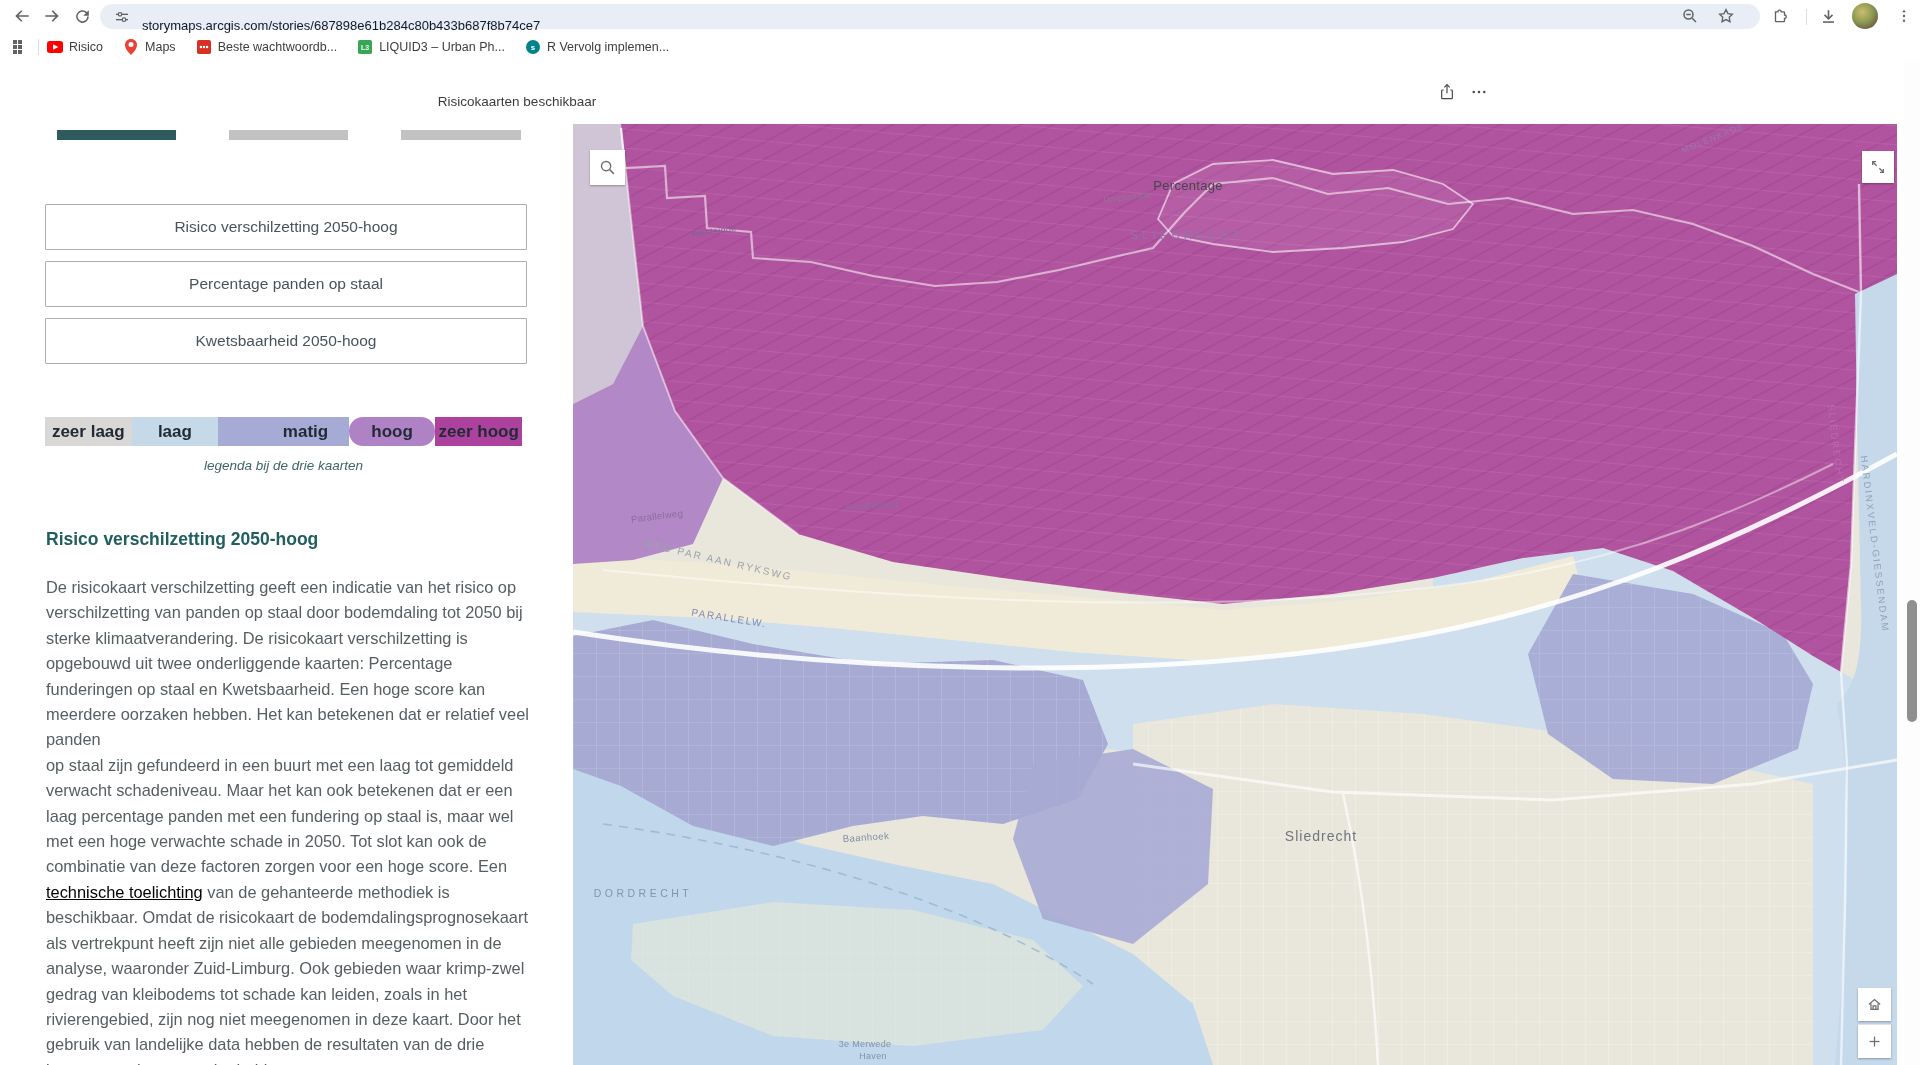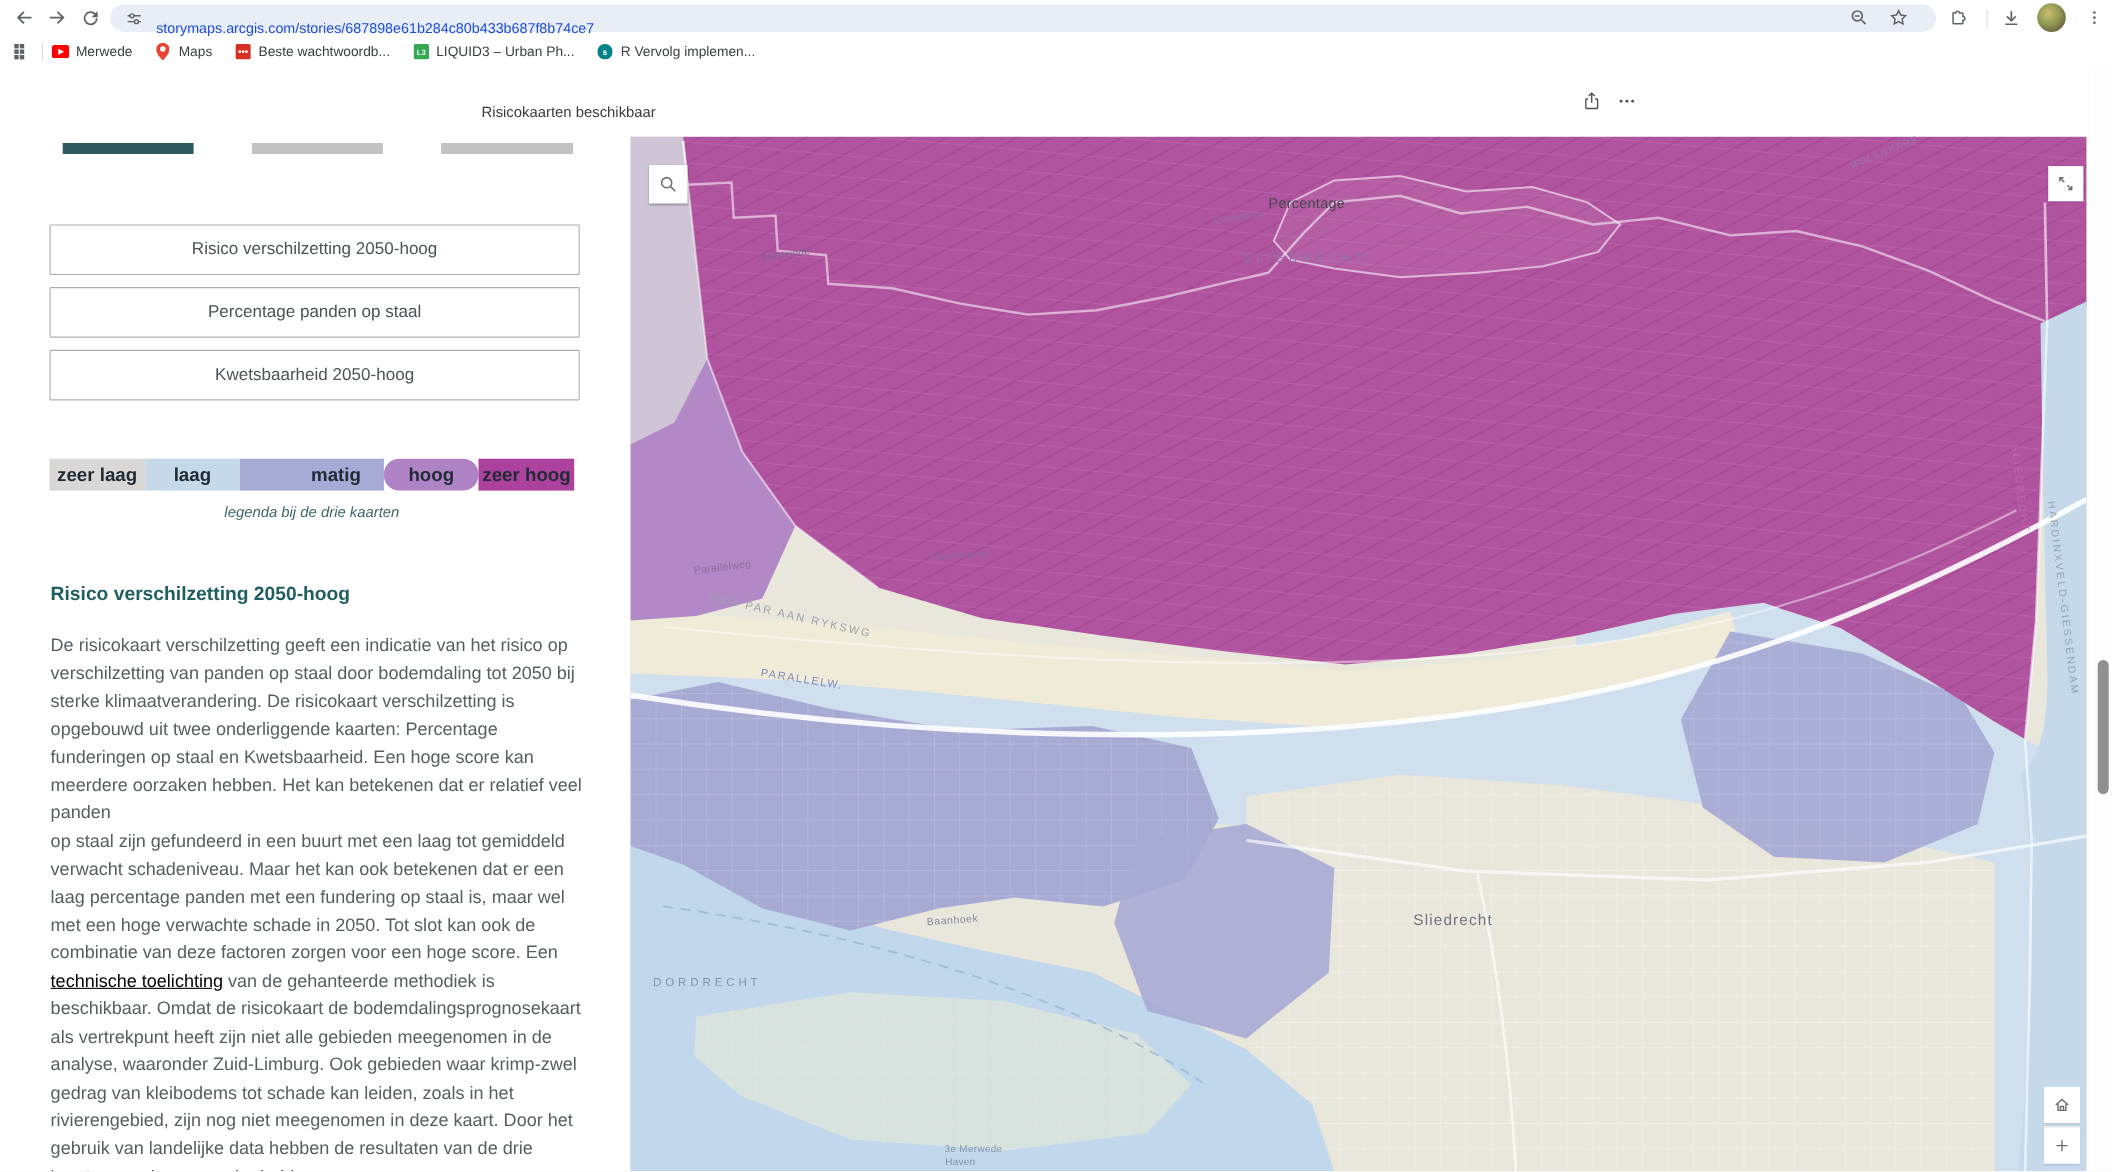--- a/index.html
+++ b/index.html
@@ -2,21 +2,21 @@
 <html><head>
 <meta charset="utf-8">
 <style>
   html,body{margin:0;padding:0;background:#fff;}
   .screen{position:relative;width:1920px;height:1065px;overflow:hidden;background:#fff;
           font-family:"Liberation Sans",sans-serif;}
   
   .toolbar{position:absolute;left:0;top:0;width:1920px;height:33px;background:#fff;}
   .tb-ic{position:absolute;top:4px;width:24px;height:24px;display:flex;align-items:center;justify-content:center;color:#5f6368;}
   .urlbar{position:absolute;left:100px;top:4px;width:1660px;height:25px;background:#e9eef6;border-radius:13px;display:flex;align-items:center;}
-  .url-text{font-size:13px;color:#1d4ed8;white-space:nowrap;margin-top:18px;}
+  .url-text{font-size:13px;color:#0f172a;white-space:nowrap;margin-top:18px;}
   .bar-sep{position:absolute;left:1806px;top:9px;width:1px;height:16px;background:#dadce0;}
   .avatar{position:absolute;left:1852px;top:3px;width:26px;height:26px;border-radius:50%;
           background:radial-gradient(circle at 40% 35%,#cdbd6e 0%,#8d9a52 45%,#6f5b42 80%,#4c3f33 100%);}
   
   .bookmarks{position:absolute;left:0;top:33px;width:1920px;height:28px;background:#fff;border-bottom:1px solid #ececec;display:flex;align-items:center;}
   .bm-sep{width:1px;height:16px;background:#dadce0;margin:0 8px 0 6px;}
   .bm-item{display:flex;align-items:center;gap:6px;margin-right:20px;font-size:12.5px;color:#3c4043;white-space:nowrap;}
   .fav{width:16px;height:16px;display:flex;align-items:center;justify-content:center;flex:0 0 16px;}
   
   .page{position:absolute;left:0;top:61px;width:1920px;height:1004px;background:#fff;}
@@ -125,21 +125,21 @@
     </span>
     <span class="bm-sep"></span>
     <div id="bookmarks-list" style="display:flex;align-items:center;">
         <div class="bm-item">
           <span class="fav">
             <svg width="16" height="12" viewBox="0 0 24 18">
               <rect width="24" height="18" rx="4" fill="#ff0000"></rect>
               <polygon points="9,5 17,9 9,13" fill="#fff"></polygon>
             </svg>
           </span>
-          <span>Merwede</span>
+          <span>Risico</span>
         </div>
         <div class="bm-item">
           <span class="fav">
             <svg width="12" height="16" viewBox="0 0 24 32">
               <path d="M12,0 C5,0 0,5 0,12 C0,21 12,32 12,32 C12,32 24,21 24,12 C24,5 19,0 12,0 Z" fill="#ea4335"></path>
               <circle cx="12" cy="11" r="5" fill="#fff"></circle>
             </svg>
           </span>
           <span>Maps</span>
         </div>
@@ -290,21 +290,21 @@
           <div class="map-label" style="left: 614px; top: 111px; font-size: 11.5px; color: rgb(143, 115, 169); letter-spacing: 4px; transform: translate(-50%, -50%) rotate(0deg);">SLIEDRECHT</div>
           <div class="map-label" style="left: 1140px; top: 14px; font-size: 8.5px; color: rgb(151, 121, 168); letter-spacing: 1.5px; transform: translate(-50%, -50%) rotate(-22deg);">MOLENKADE</div>
           <div class="map-label" style="left: 141px; top: 107px; font-size: 9px; color: rgb(125, 98, 146); letter-spacing: 0.3px; transform: translate(-50%, -50%) rotate(-7deg);">Westeinde</div>
           <div class="map-label" style="left: 84px; top: 392px; font-size: 9.5px; color: rgb(138, 109, 155); letter-spacing: 0.3px; transform: translate(-50%, -50%) rotate(-7deg);">Parallelweg</div>
           <div class="map-label" style="left: 299px; top: 381px; font-size: 9.5px; color: rgb(138, 109, 155); letter-spacing: 0.3px; transform: translate(-50%, -50%) rotate(-4deg);">Parallelweg</div>
           <div class="map-label" style="left: 145px; top: 436px; font-size: 10px; color: rgb(154, 162, 171); letter-spacing: 2px; transform: translate(-50%, -50%) rotate(13deg);">WEG PAR AAN RYKSWG</div>
           <div class="map-label" style="left: 156px; top: 494px; font-size: 10px; color: rgb(131, 137, 184); letter-spacing: 1.5px; transform: translate(-50%, -50%) rotate(9deg);">PARALLELW.</div>
           <div class="map-label" style="left: 293px; top: 713px; font-size: 9.5px; color: rgb(126, 141, 161); letter-spacing: 0.5px; transform: translate(-50%, -50%) rotate(-4deg);">Baanhoek</div>
           <div class="map-label" style="left: 748px; top: 712px; font-size: 14px; color: rgb(112, 118, 125); letter-spacing: 1px; transform: translate(-50%, -50%) rotate(0deg);">Sliedrecht</div>
           <div class="map-label" style="left: 70px; top: 769px; font-size: 10.5px; color: rgb(128, 150, 171); letter-spacing: 3.5px; transform: translate(-50%, -50%) rotate(0deg);">DORDRECHT</div>
-          <div class="map-label" style="left: 312px; top: 920px; font-size: 9px; color: rgb(127, 149, 168); letter-spacing: 0.3px; transform: translate(-50%, -50%) rotate(0deg);">3e Merwede</div>
+          <div class="map-label" style="left: 292px; top: 920px; font-size: 9px; color: rgb(127, 149, 168); letter-spacing: 0.3px; transform: translate(-50%, -50%) rotate(0deg);">3e Merwede</div>
           <div class="map-label" style="left: 300px; top: 932px; font-size: 9px; color: rgb(127, 149, 168); letter-spacing: 0.3px; transform: translate(-50%, -50%) rotate(0deg);">Haven</div>
           <div class="map-label" style="left: 1302px; top: 420px; font-size: 9.5px; color: rgb(146, 161, 183); letter-spacing: 2px; transform: translate(-50%, -50%) rotate(83deg);">HARDINXVELD-GIESSENDAM</div>
           <div class="map-label" style="left: 1263px; top: 320px; font-size: 9.5px; color: rgb(187, 105, 173); letter-spacing: 2px; transform: translate(-50%, -50%) rotate(83deg);">SLIEDRECHT</div>
         </div>
 
       <div class="map-btn" style="left:17px;top:26px;width:35px;height:35px">
         <svg width="17" height="17" viewBox="0 0 24 24" fill="none" stroke="#6e6e6e" stroke-width="2">
           <circle cx="10" cy="10" r="6.5"></circle>
             <line x1="15" y1="15" x2="21" y2="21"></line>
         </svg>

